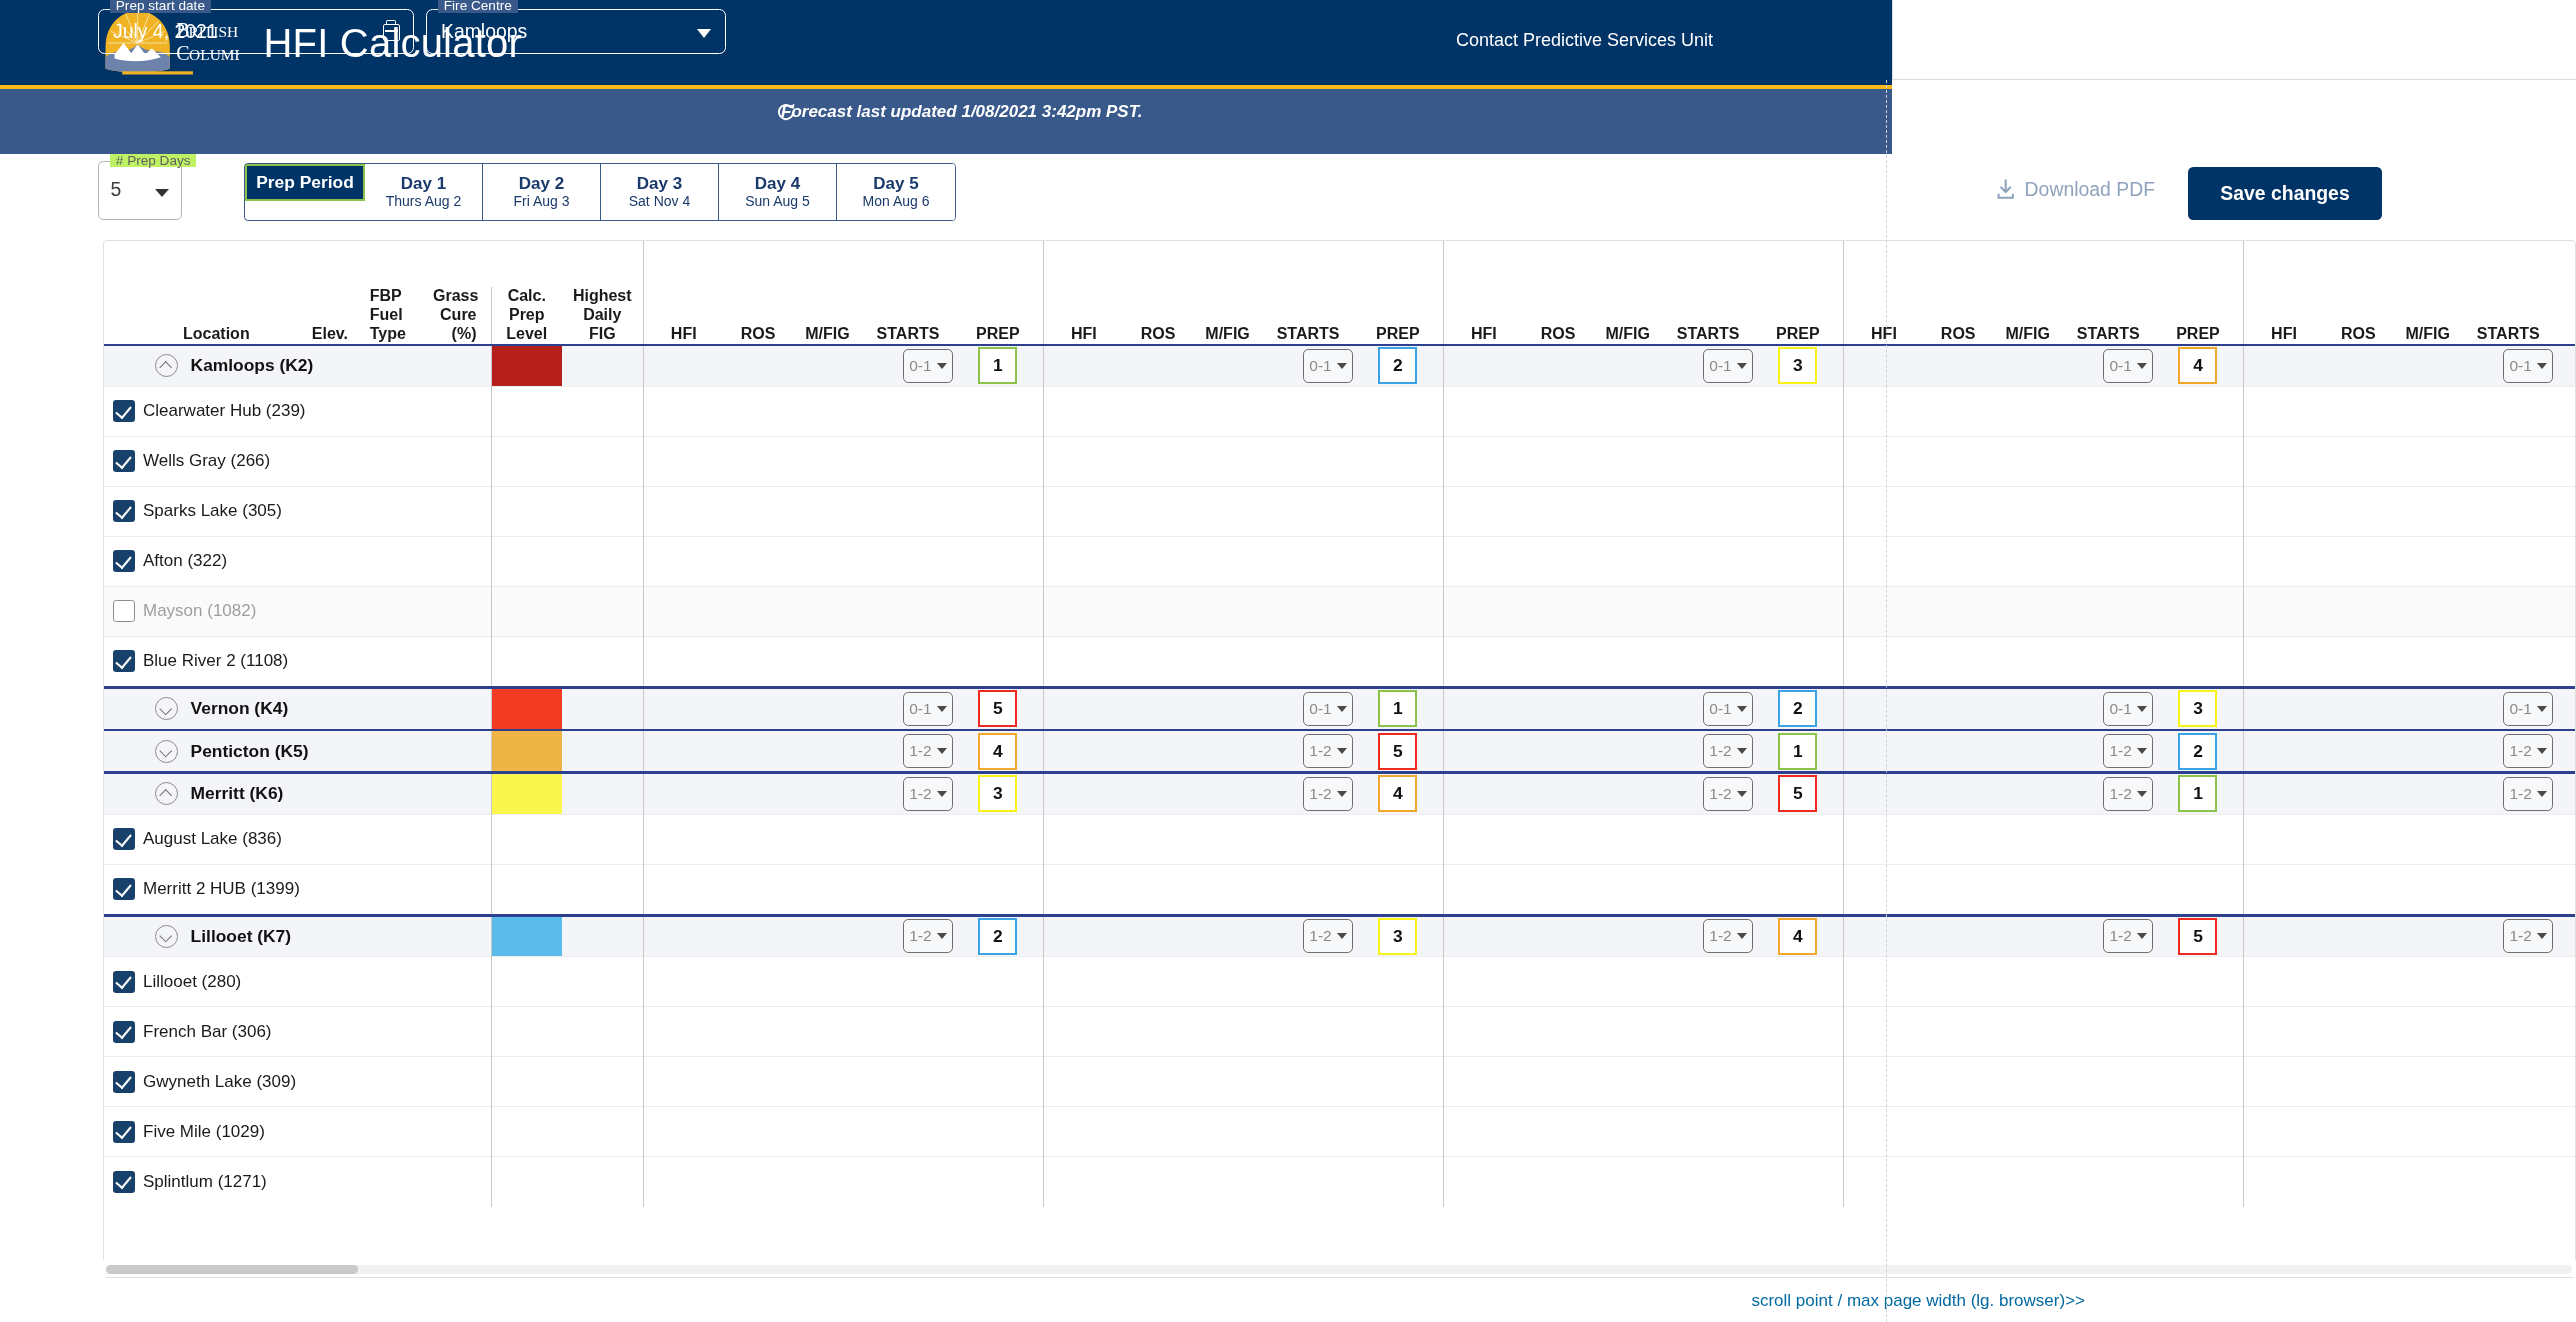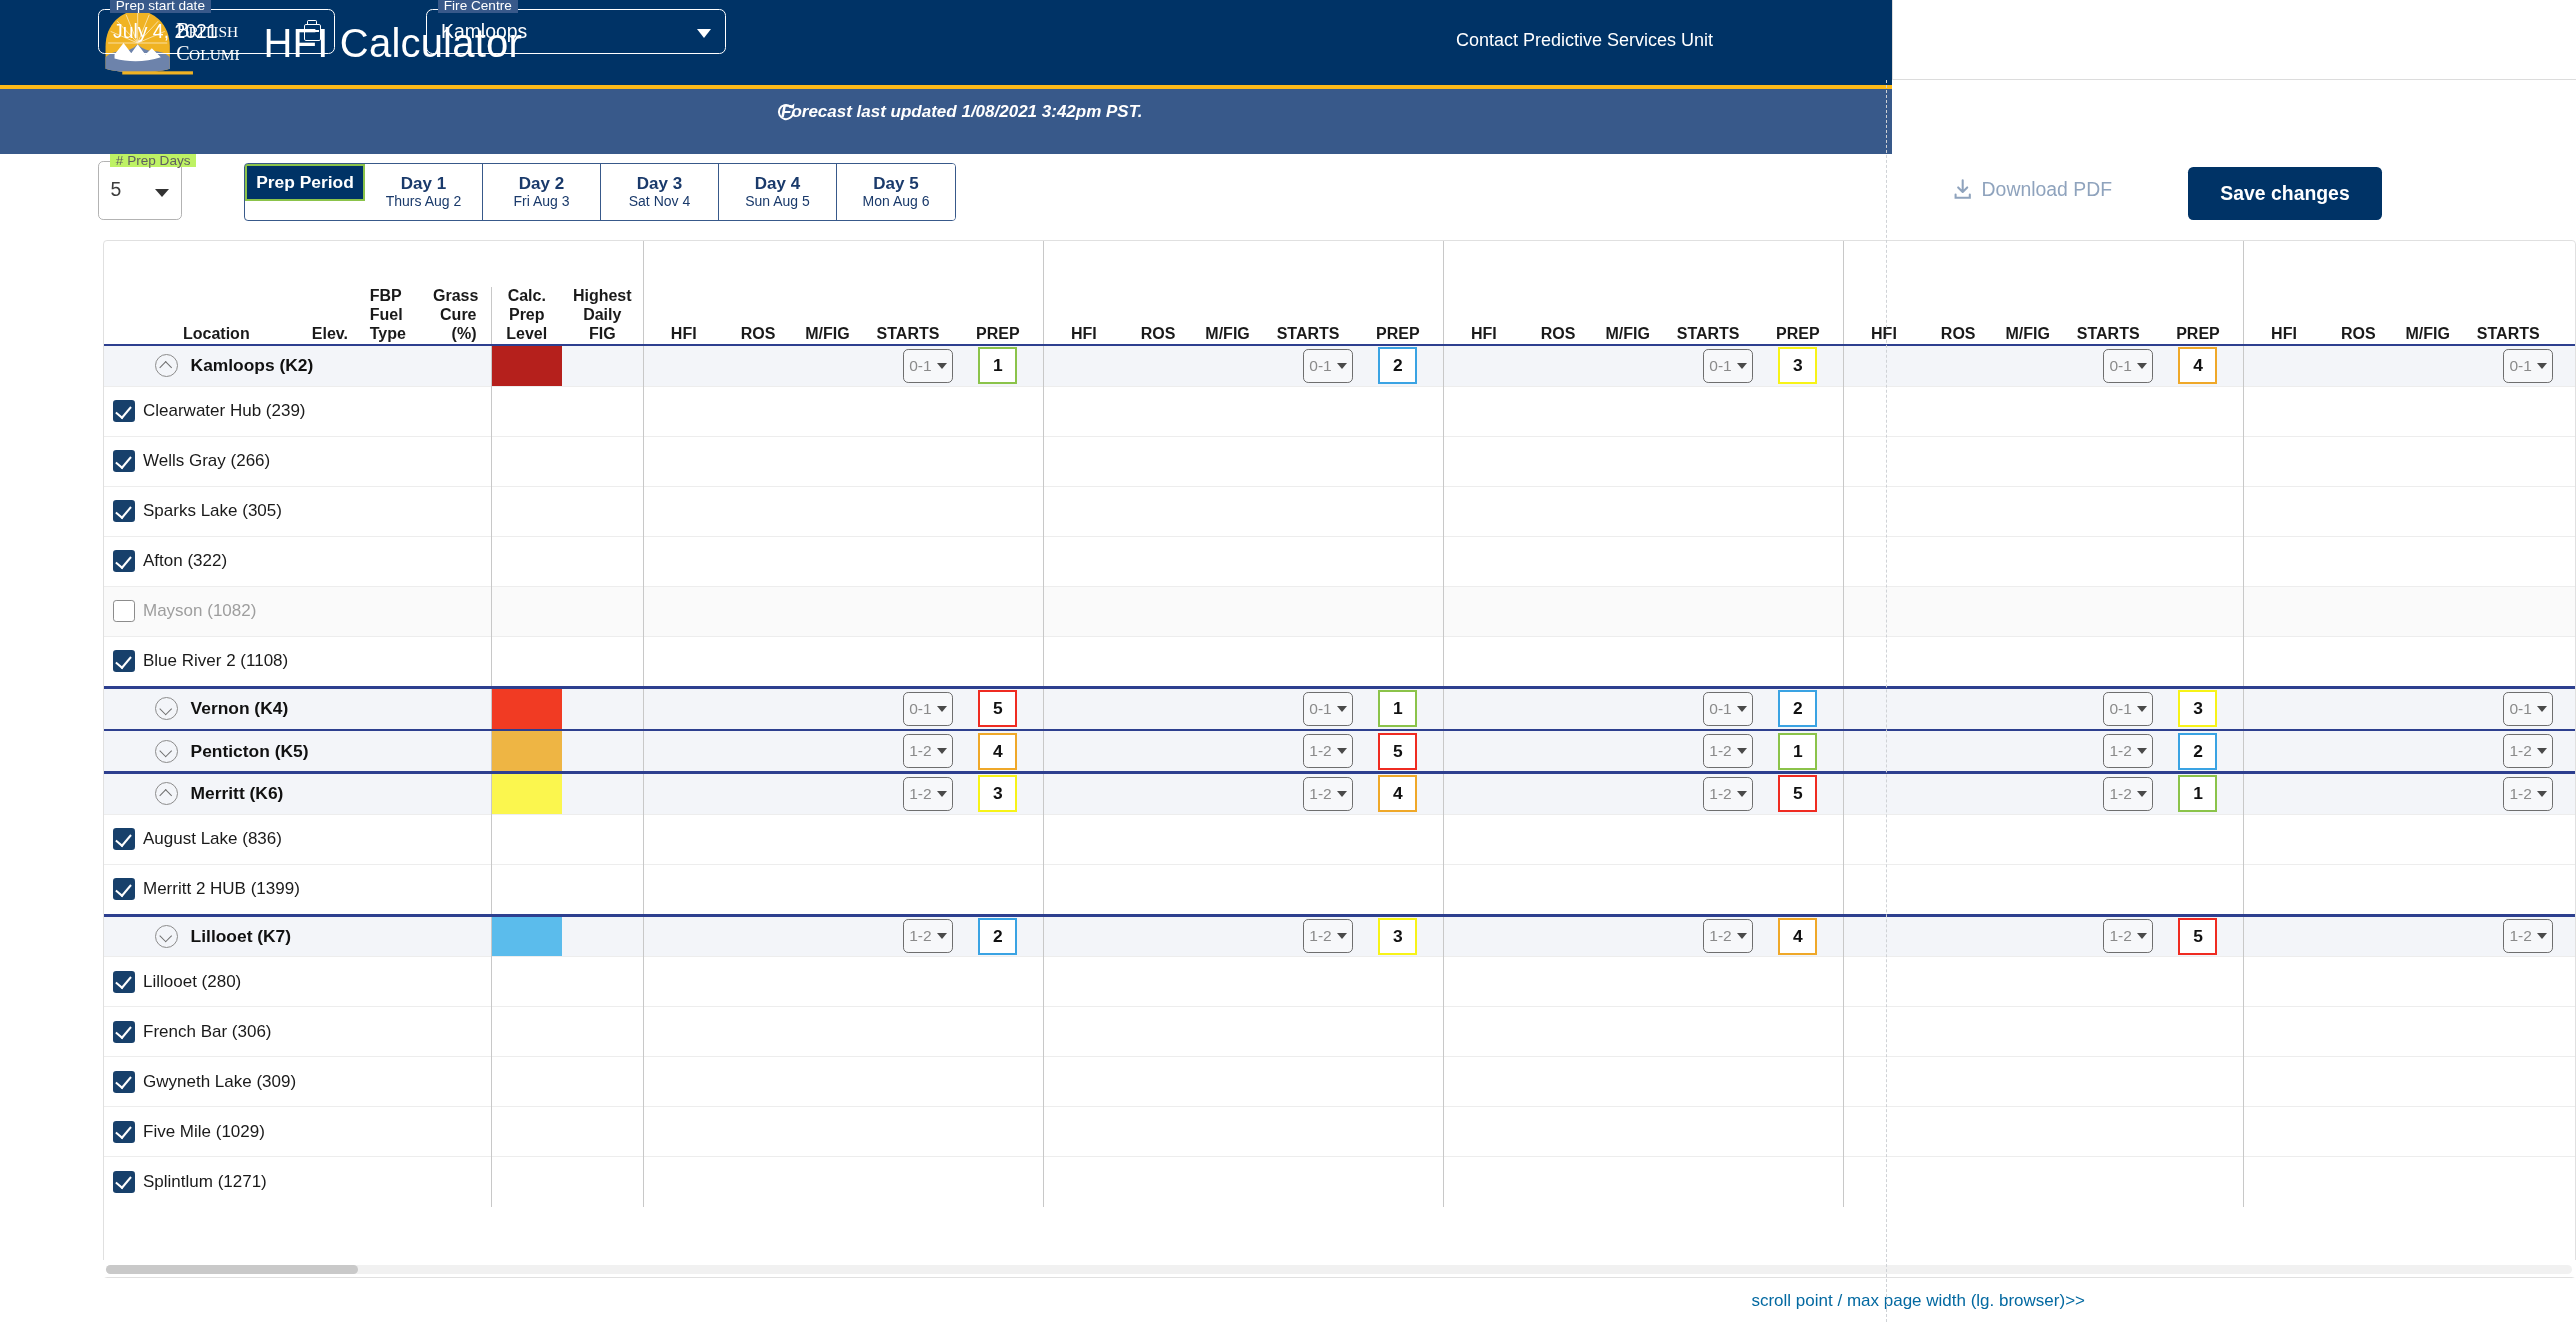--- a/index.html
+++ b/index.html
@@ -41,21 +41,21 @@
     border:1.9px solid #ffffff; border-radius:6.5px;
   }
   .field .legend {
     position:absolute; top:-11px; left:11px; padding:0 5.8px;
     background:#38598a; color:#ffffff; font-size:13.6px; line-height:1; white-space:nowrap;
   }
   .field .value {
     position:absolute; left:14px; top:11.6px; color:#ffffff; font-size:19.4px; line-height:1;
     white-space:nowrap;
   }
-  #field-date { left:98px; width:237px; }
+  #field-date { left:98px; width:316px; }
   #field-centre { left:426px; width:300px; }
   .cal-icon { position:absolute; right:13px; top:10.3px; width:17px; height:20.7px; }
   .cal-icon .body { position:absolute; left:0; top:3.9px; width:17px; height:17px; border:1.9px solid #fff; border-radius:1.9px;}
   .cal-icon .top { position:absolute; left:3.2px; top:0; width:10.3px; height:4.5px; border:1.9px solid #fff; border-bottom:none; border-radius:1.9px 1.9px 0 0;}
   .cal-icon .bar { position:absolute; left:1.9px; top:9.7px; width:13px; height:1.9px; background:#fff;}
   .caret-white {
     position:absolute; right:14px; top:19.4px; width:0; height:0;
     border-left:7.7px solid transparent; border-right:7.7px solid transparent; border-top:9px solid #ffffff;
   }
   .forecast-note {
@@ -93,21 +93,21 @@
     cursor:pointer;
   }
   .tab:last-child{ border-right:none;text-align:center; }
   .tab .t1 { color:#1a3a6b; font-size:17px; font-weight:700; line-height:1.05;}
   .tab .t2 { color:#1a3a6b; font-size:14px; line-height:1.05;}
   .tab.active { background:#003366; }
   .tab.active .t1 { color:#ffffff; font-size:17.4px; }
   .tab.prep { width:120px; }
 
   .download-btn {
-    position:absolute; right:464px; top:178px; display:flex; align-items:center; gap:9px;
+    position:absolute; right:421px; top:178px; display:flex; align-items:center; gap:9px;
     color:#8fa3bd; font-size:19.4px; white-space:nowrap; cursor:pointer;
   }
   .dl-icon { width:19.4px; height:20.7px; position:relative; }
   .save-btn {
     position:absolute; right:194px; top:167px; width:194px; height:53px;
     background:#003366; color:#fff; border:none; border-radius:5.2px;
     font-family:"Liberation Sans", sans-serif; font-size:19.4px; font-weight:700; cursor:pointer;
   }
 
   

